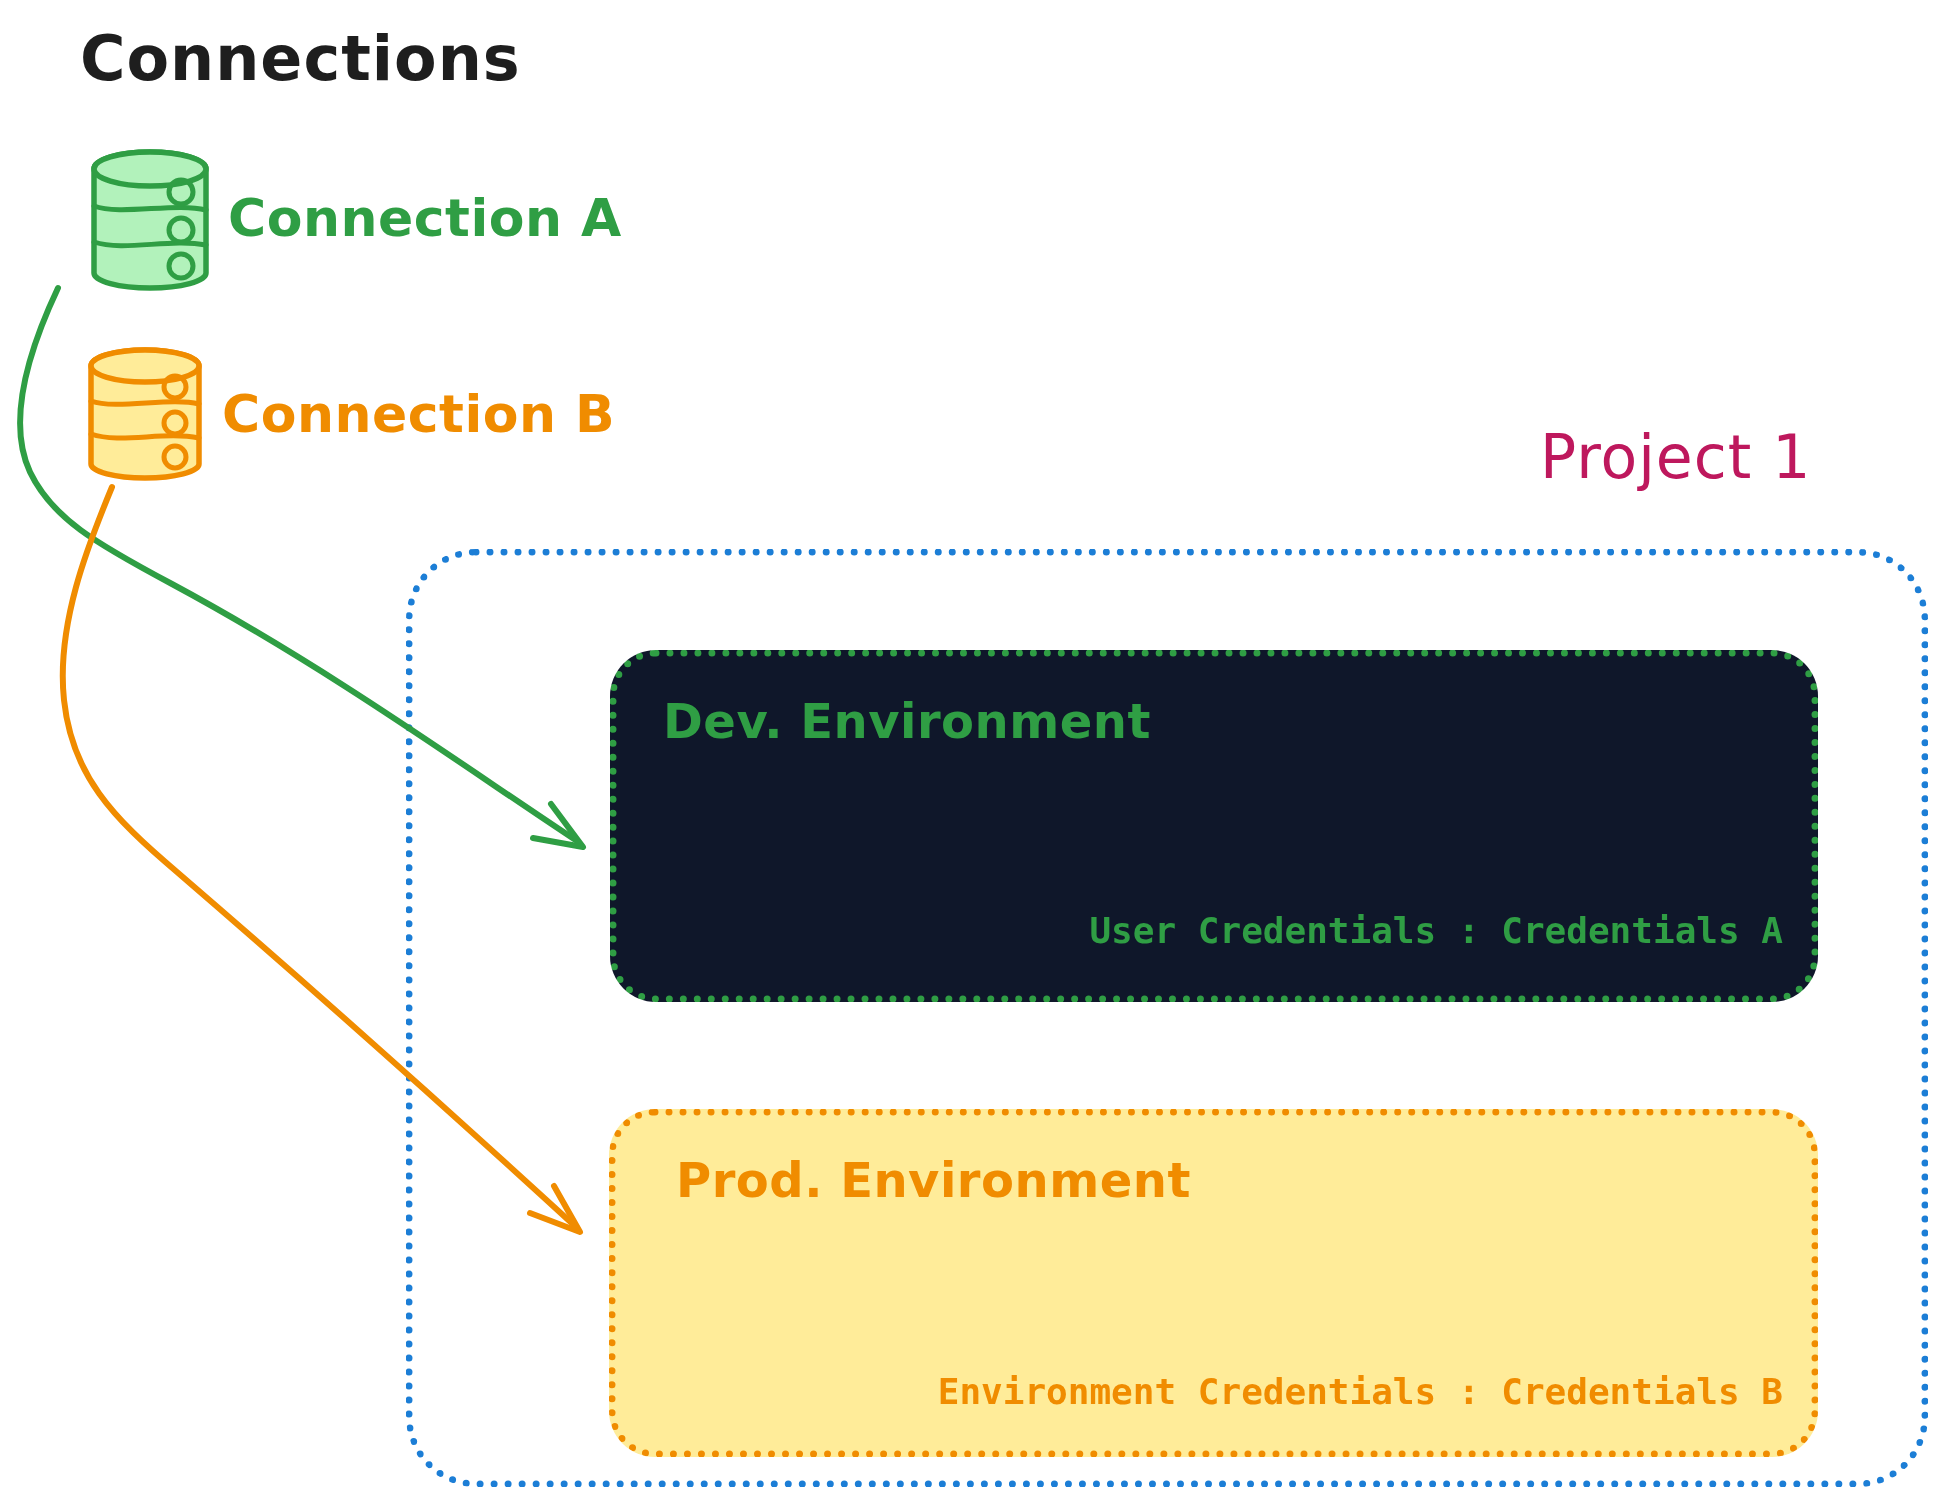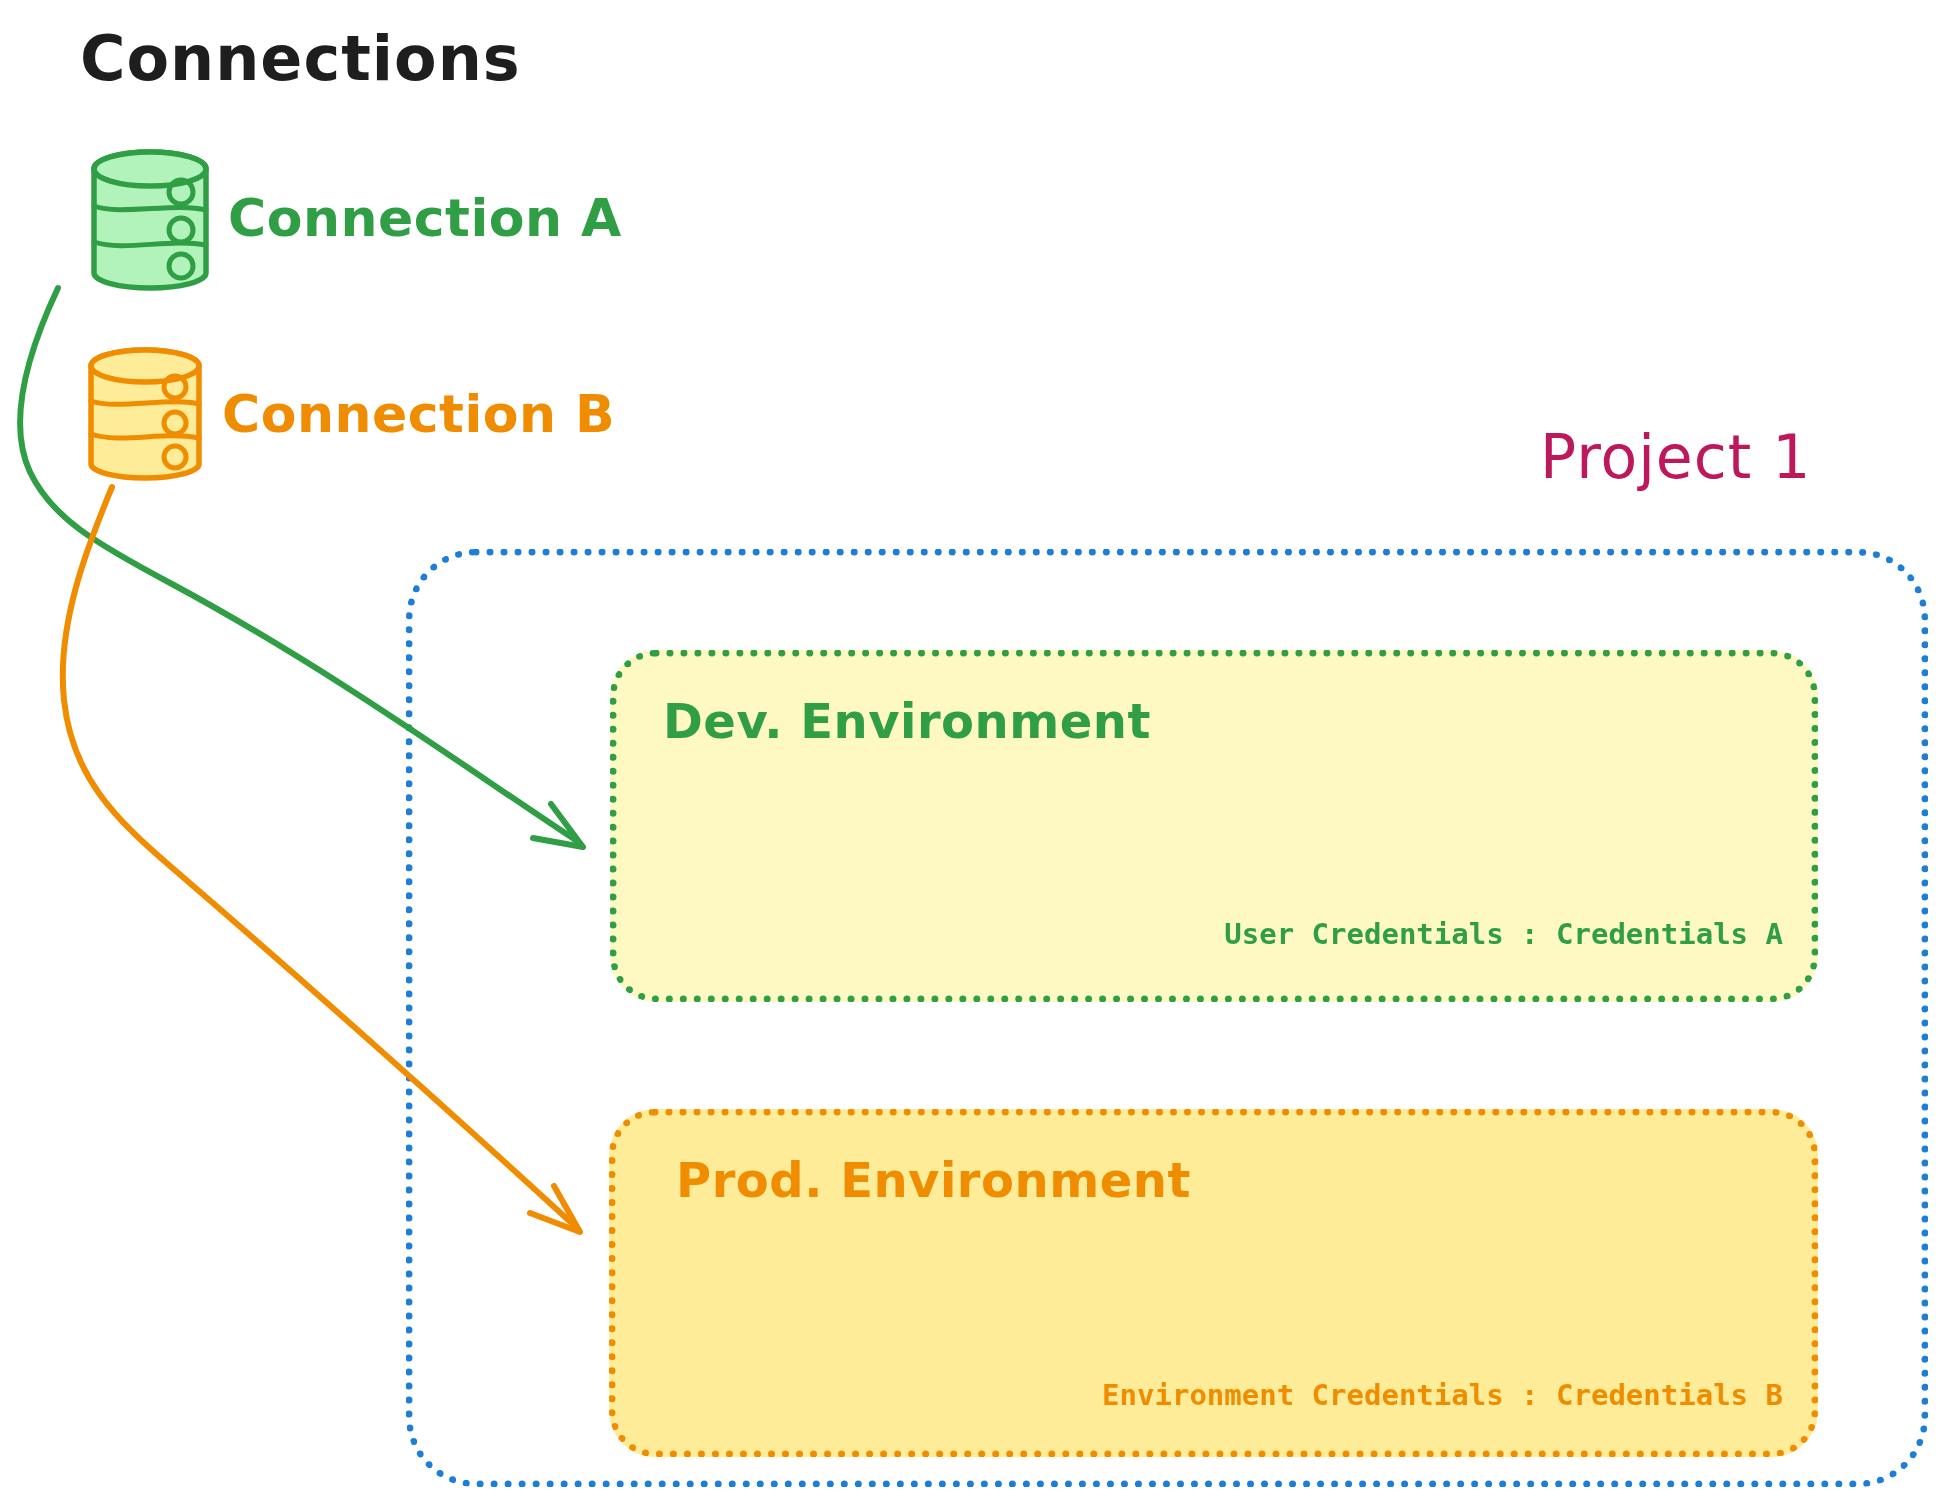--- a/index.html
+++ b/index.html
@@ -62,21 +62,21 @@
     background: transparent;
   }
   .env-box {
     position: absolute;
     box-sizing: border-box;
     border-radius: 46px;
   }
   .env-box.dev {
     left: 610px; top: 650px;
     width: 1208px; height: 352px;
-    background: #fef9c3;
+    background: #0f172a;
     border: 7px dotted #2f9e44;
   }
   .env-box.prod {
     left: 609px; top: 1069px;
     width: 1209px; height: 348px;
     background: #ffec99;
     border: 7px dotted #f08c00;
     margin-top: 40px;
   }
   .env-name {
@@ -86,21 +86,21 @@
     letter-spacing: 0.5px;
     white-space: nowrap;
   }
   .env-box.dev  .env-name { left: 46px; top: 36px; color: #2f9e44; }
   .env-box.prod .env-name { left: 60px; top: 36px; color: #f08c00; }
 
   .env-cred {
     position: absolute;
     right: 28px;
     font-family: "DejaVu Sans Mono", monospace;
-    font-size: 29px;
+    font-size: 36px;
     font-weight: 600;
     white-space: nowrap;
     text-align: right;
   }
   .env-box.dev  .env-cred { bottom: 44px; color: #2f9e44; }
   .env-box.prod .env-cred { bottom: 38px; color: #f08c00; }
 
   
   .arrows {
     position: absolute;

